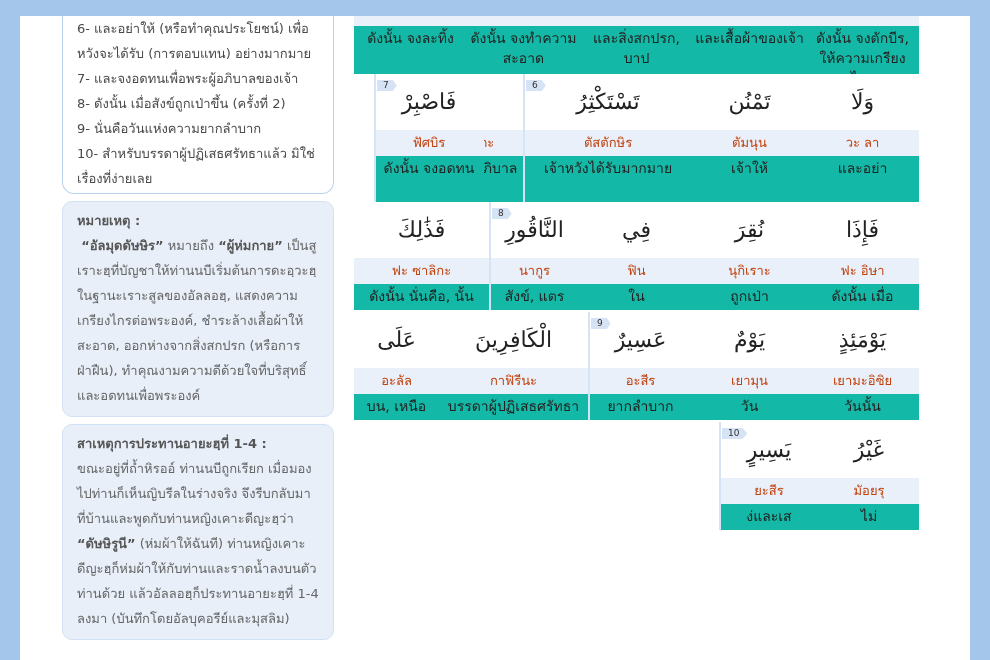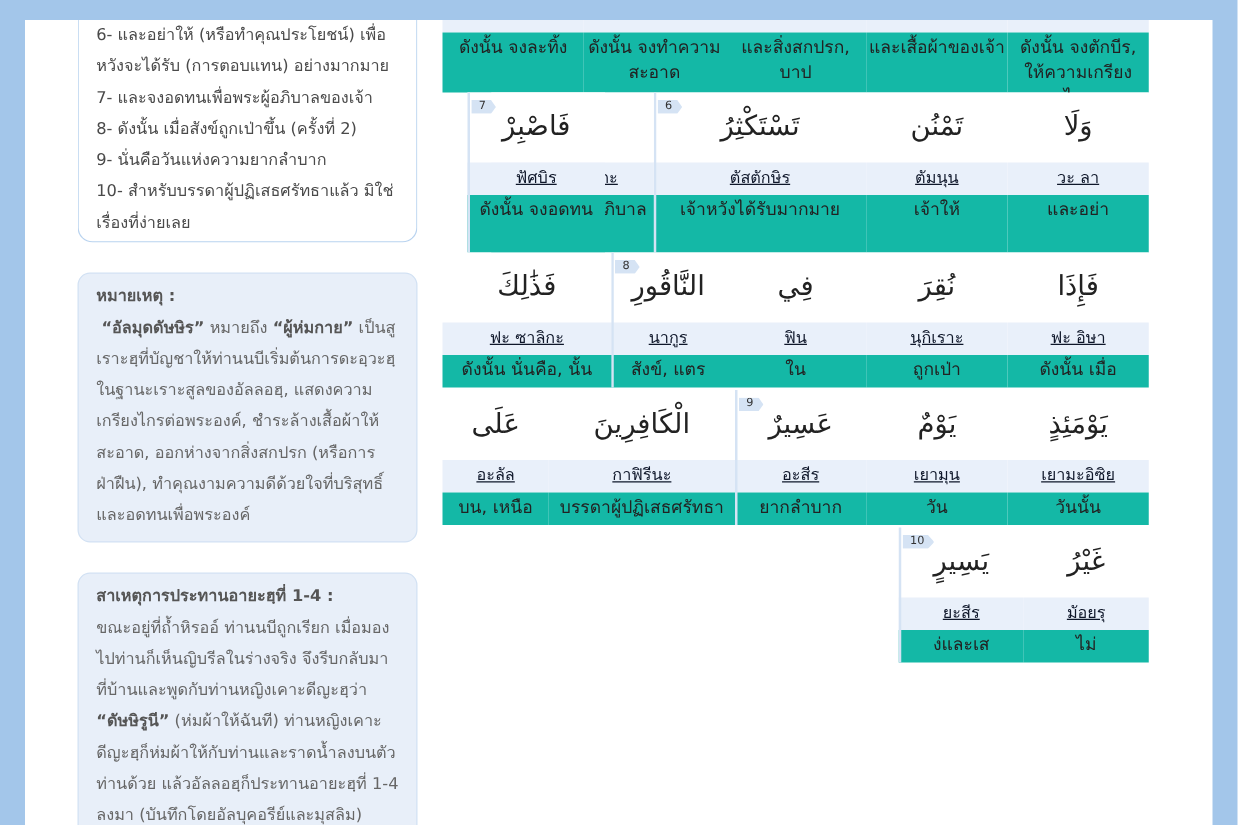--- a/index.html
+++ b/index.html
@@ -1,29 +1,29 @@
 <!DOCTYPE html>
 <html><head>
 <meta charset="utf-8">
 <style>
   html,body{margin:0;padding:0;}
   body{width:990px;height:660px;overflow:hidden;background:#a3c6ea;font-family:"DejaVu Sans","Liberation Sans",sans-serif;position:relative;}
   .page{position:absolute;left:20px;top:16px;width:950px;height:660px;background:#ffffff;}
   .left{position:absolute;left:42px;top:0;width:272px;}
   .card{border:1px solid #c8dcf2;border-radius:10px;padding:6px 14px 8px 14px;box-sizing:border-box;font-size:13px;line-height:25px;color:#4a4a4a;}
   .card.white{background:#fff;border-color:#b9d3ef;border-top:none;border-radius:0 0 12px 12px;padding-top:0;}
-  .card.blue{background:#e8eff9;border-color:#d2e1f3;color:#666;margin-top:24px;}
+  .card.blue{background:#e8eff9;border-color:#d2e1f3;color:#666;margin-top:7px;}
   .card .title{font-weight:bold;color:#555;display:block;}
   .card b{color:#555;}
   .list-item{display:block;}
   .grid{position:absolute;left:334px;top:0;width:565px;}
   .row{position:absolute;display:flex;flex-direction:row-reverse;}
   .word{width:113px;position:relative;box-sizing:border-box;text-align:center;}
   .arabic{height:56px;line-height:56px;font-family:"DejaVu Serif",serif;font-size:22px;color:#222;background:#fff;direction:rtl;}
-  .translit{height:26px;line-height:26px;font-size:13px;color:#0f172a;background:#e9f0fa;text-decoration:underline;}
+  .translit{height:26px;line-height:26px;font-size:13px;color:#c2410c;background:#e9f0fa;}
   .meaning{font-size:14px;line-height:20px;color:#222;background:#14b8a6;padding:2px 2px 4px 2px;box-sizing:border-box;}
   .vmark{position:absolute;left:0;top:0;height:100%;border-left:2px solid #d5e3f4;}
   .vnum{position:absolute;left:1px;top:6px;background:#d5e3f4;font-size:9px;line-height:11px;padding:0 8px 0 6px;color:#333;clip-path:polygon(0 0,80% 0,100% 50%,80% 100%,0 100%);}
 </style>
 </head>
 <body>
 
 <div class="page">
 
   <div class="left">

